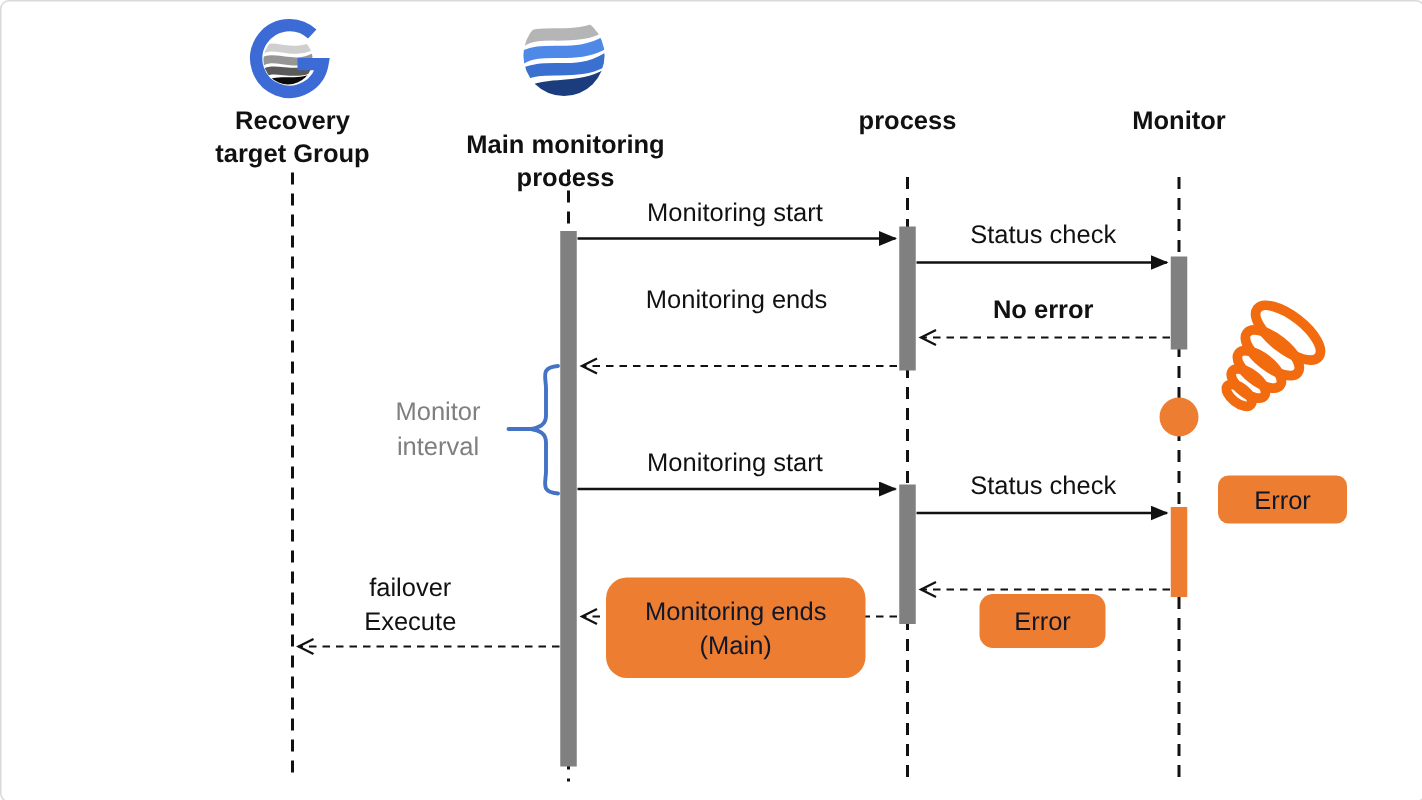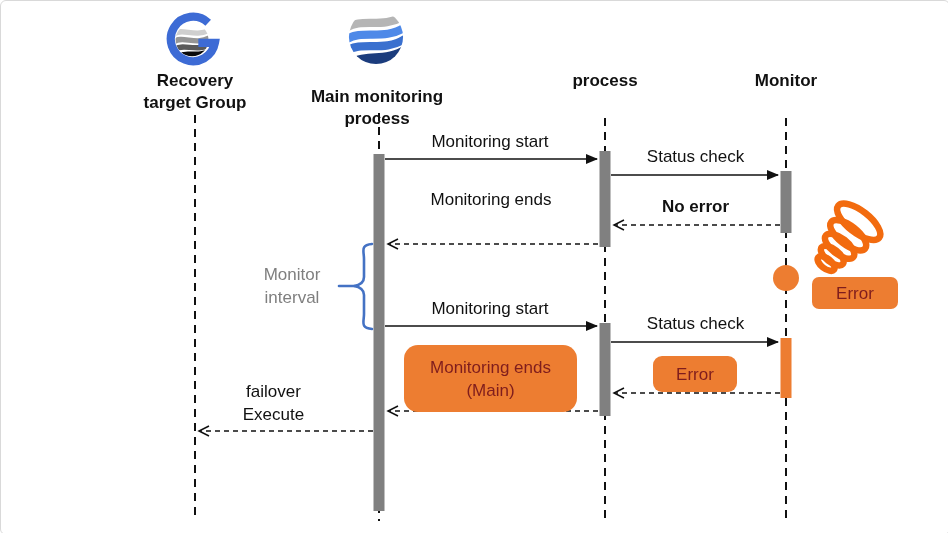--- a/index.html
+++ b/index.html
@@ -7,23 +7,23 @@
     position:relative;width:948px;height:533px;background:#ffffff;
     border:1px solid #d9d9d9;border-radius:6px;overflow:hidden;
     font-family:"Liberation Sans",sans-serif;color:#111;
   }
   .abs{position:absolute;}
   .overlay{position:absolute;left:0;top:0;width:948px;height:533px;}
   .actor-label{font-size:17px;line-height:22px;text-align:center;font-weight:700;}
   .msg-label{font-size:17px;line-height:20px;text-align:center;white-space:nowrap;}
   .two-line{font-size:17px;line-height:23px;text-align:center;}
   .badge{
-    background:#ED7D31;color:#7f1d1d;border-radius:9px;
+    background:#ED7D31;color:#0f172a;border-radius:9px;
     display:flex;flex-direction:column;align-items:center;justify-content:center;
-    font-size:17px;line-height:23px;text-align:center;
+    font-size:17px;line-height:23px;text-align:center;margin-top:40px;
   }
   .interval-label{color:#7F7F7F;font-size:17px;line-height:23px;text-align:center;}
   .line{display:block;}
 </style>
 </head>
 <body>
 
 <div class="canvas">
 
   <svg class="overlay" width="948" height="533" viewBox="0 0 948 533">

